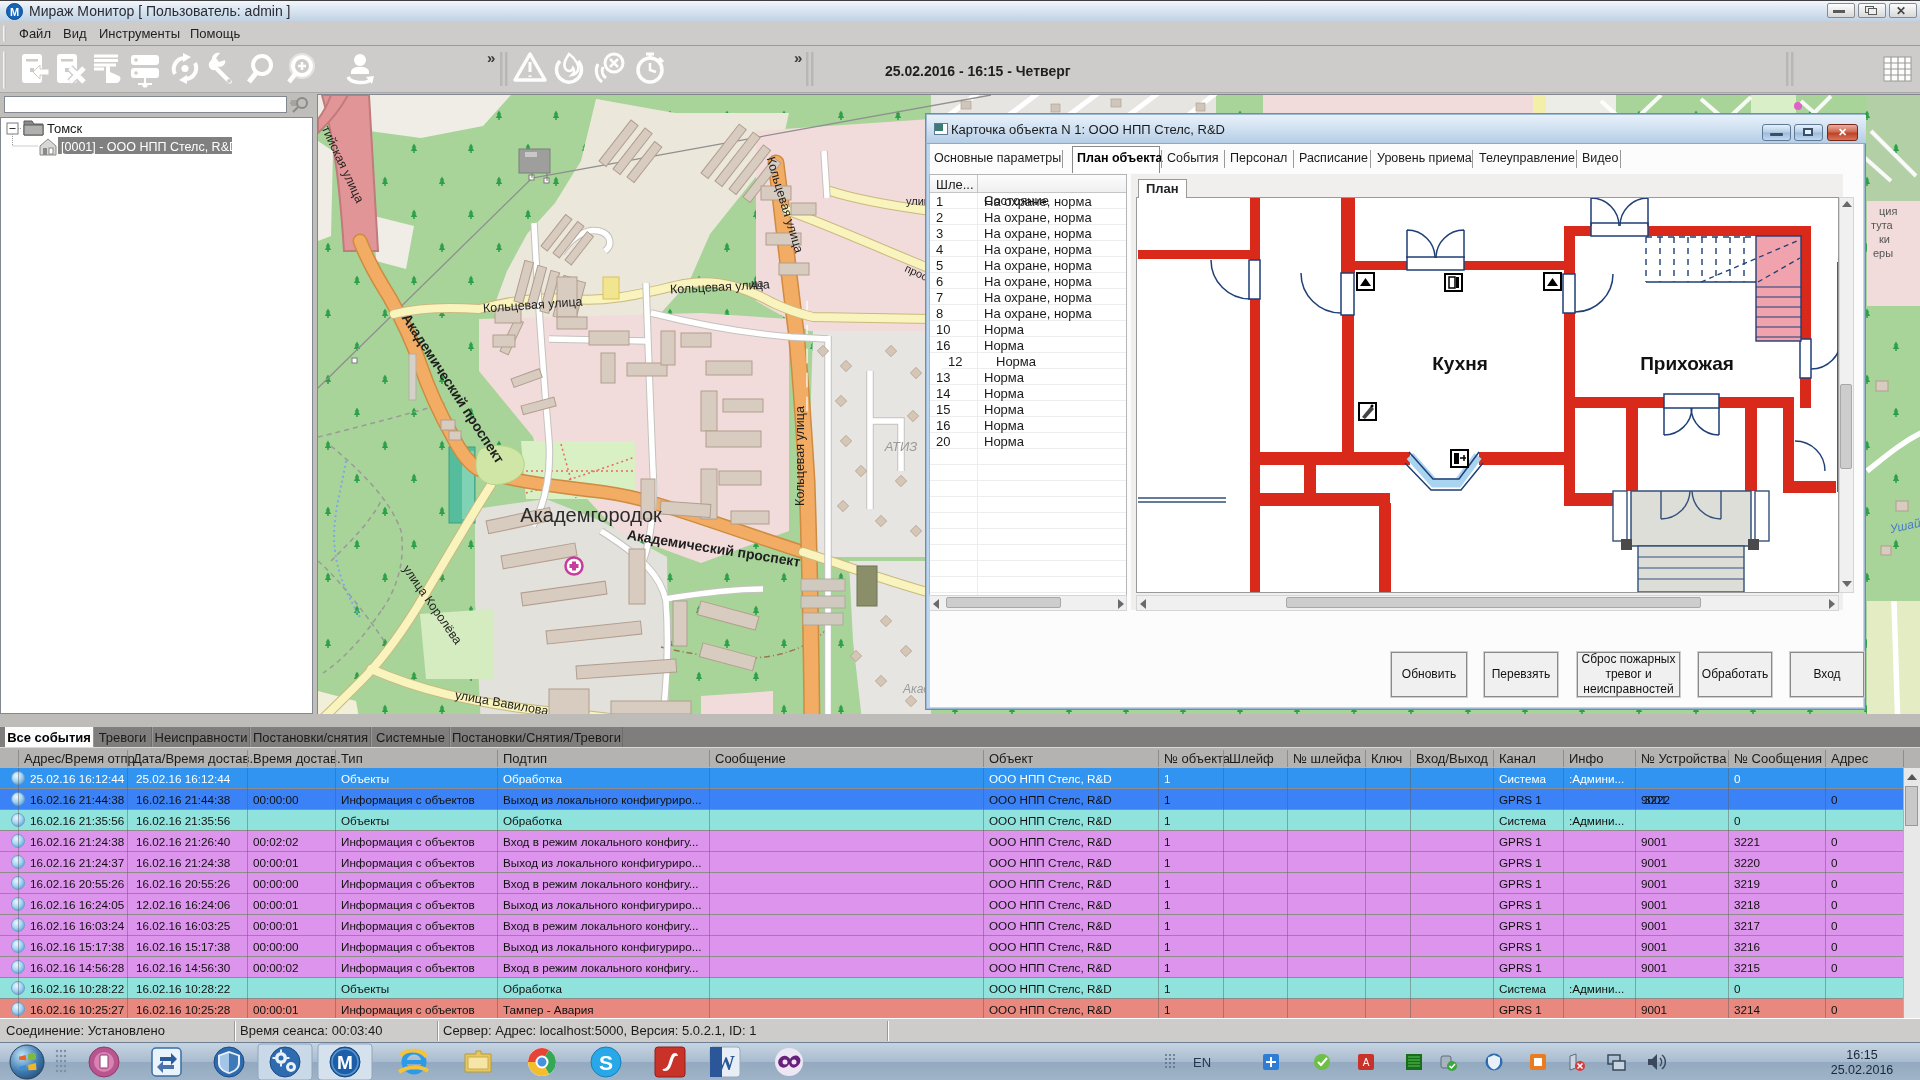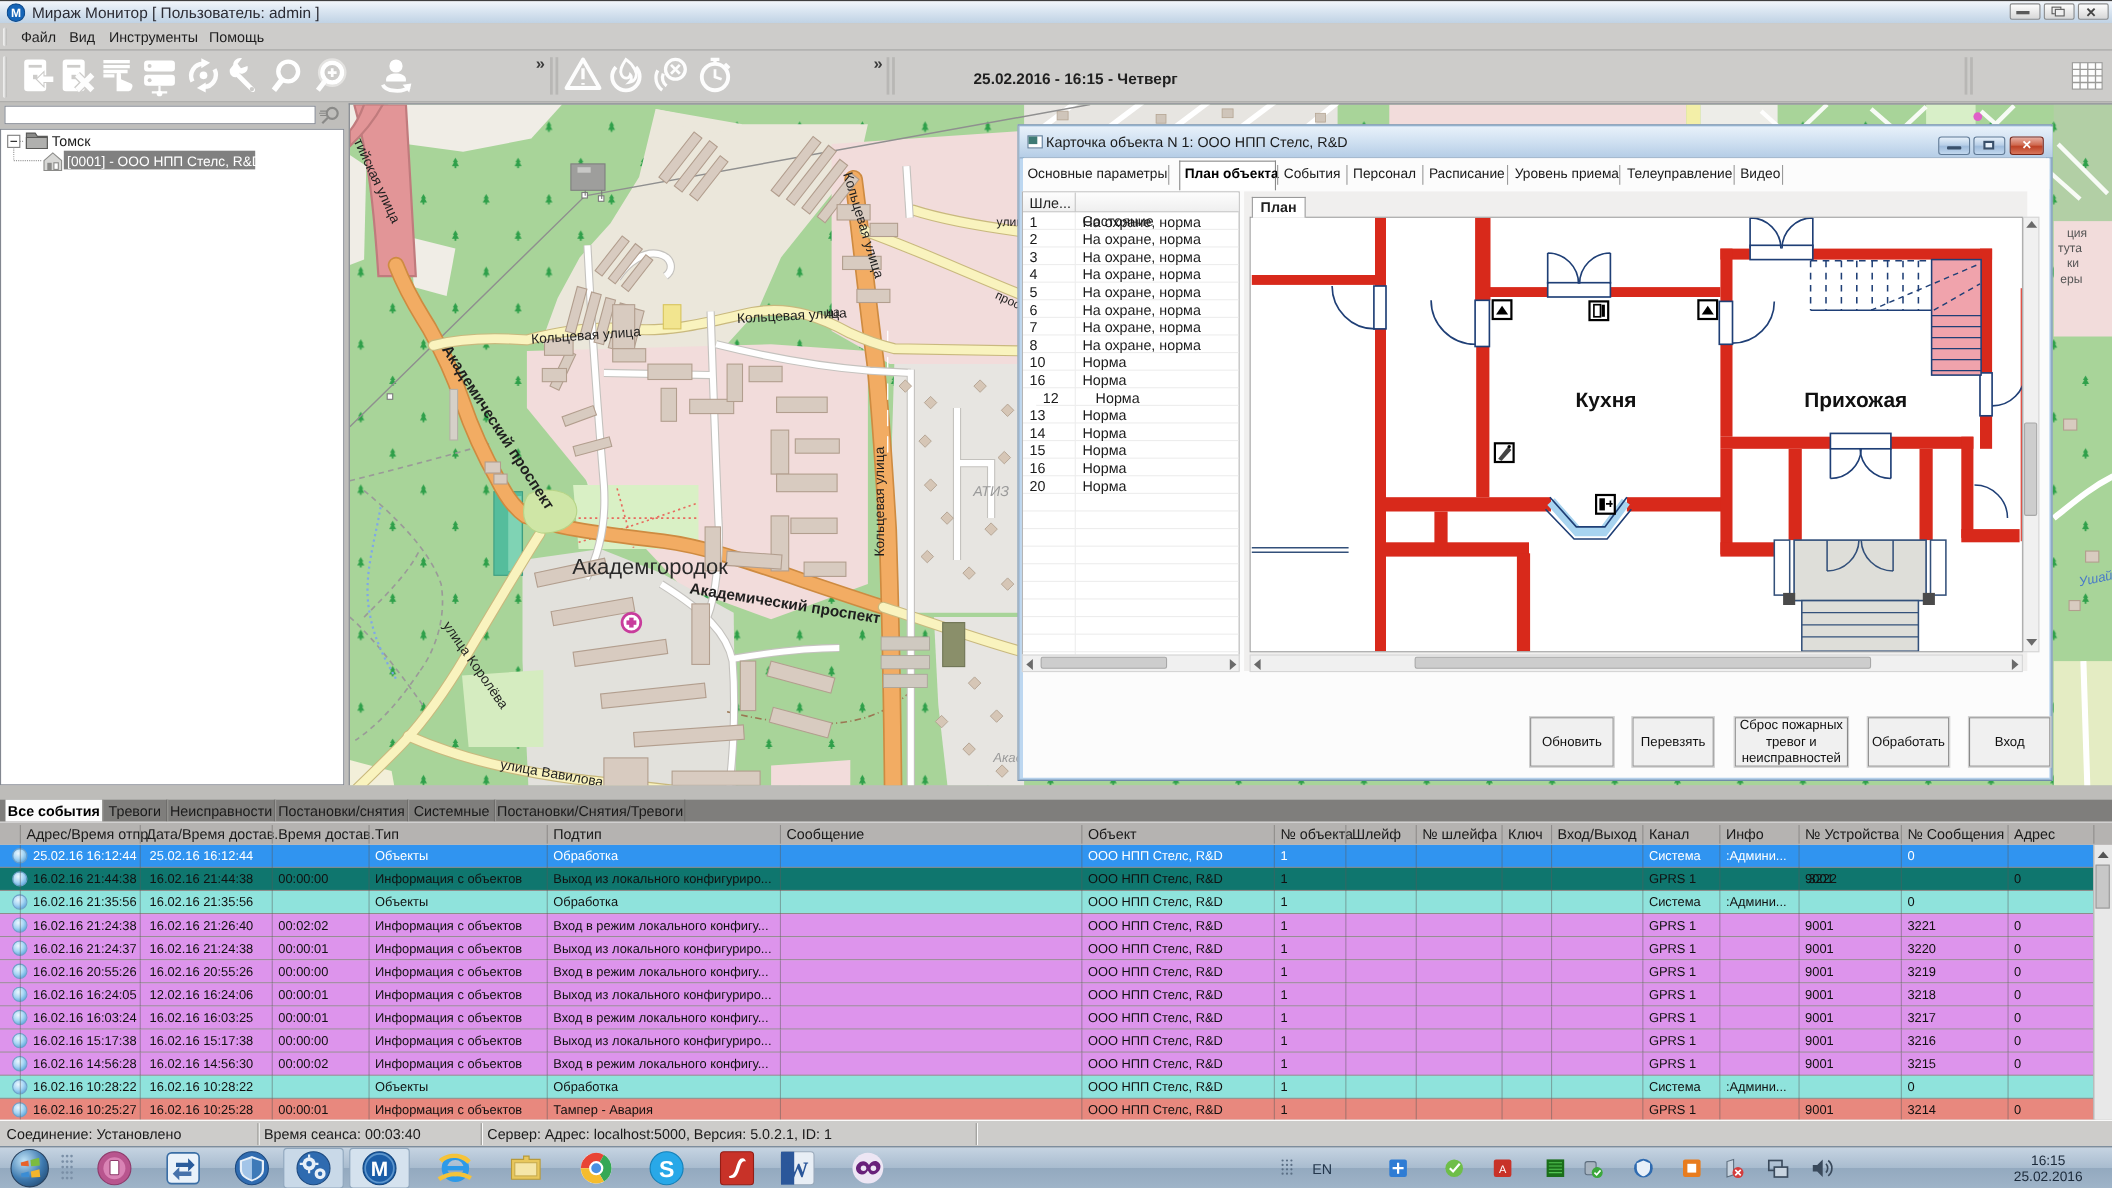--- a/index.html
+++ b/index.html
@@ -523,21 +523,21 @@
       <div class="evline" style="left:1287px"></div>
       <div class="evline" style="left:1365px"></div>
       <div class="evline" style="left:1410px"></div>
       <div class="evline" style="left:1493px"></div>
       <div class="evline" style="left:1563px"></div>
       <div class="evline" style="left:1635px"></div>
       <div class="evline" style="left:1728px"></div>
       <div class="evline" style="left:1825px"></div>
       <div class="evline" style="left:1903px"></div>
     </div>
-    <div class="erow" style="top:21px;background:#0f766e;border-bottom:1px solid #8f8d8b">
+    <div class="erow" style="top:21px;background:#3b82f6;border-bottom:1px solid #8f8d8b">
       <div class="eball"></div>
       <div class="ecell" style="left:30px;width:96px;color:#111">16.02.16 21:44:38</div>
       <div class="ecell" style="left:136px;width:108px;color:#111">16.02.16 21:44:38</div>
       <div class="ecell" style="left:253px;width:80px;color:#111">00:00:00</div>
       <div class="ecell" style="left:341px;width:154px;color:#111">Информация с объектов</div>
       <div class="ecell" style="left:503px;width:204px;color:#111">Выход из локального конфигуриро...</div>
       <div class="ecell" style="left:989px;width:167px;color:#111">ООО НПП Стелс, R&amp;D</div>
       <div class="ecell" style="left:1164px;width:57px;color:#111">1</div>
       <div class="ecell" style="left:1499px;width:62px;color:#111">GPRS 1</div>
       <div class="ecell" style="left:1641px;width:85px;color:#111">9001</div>

